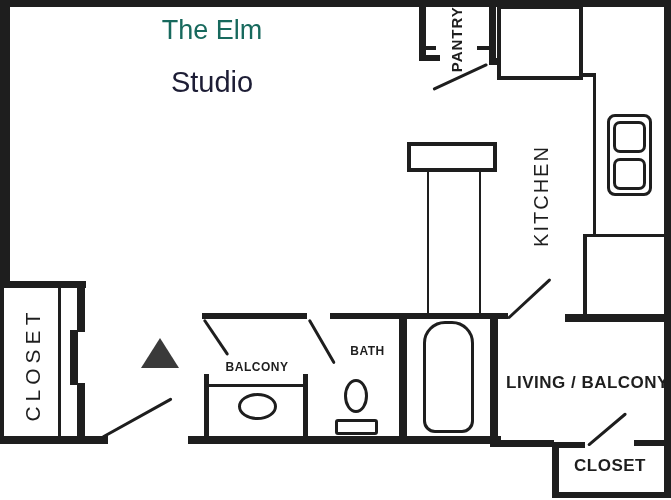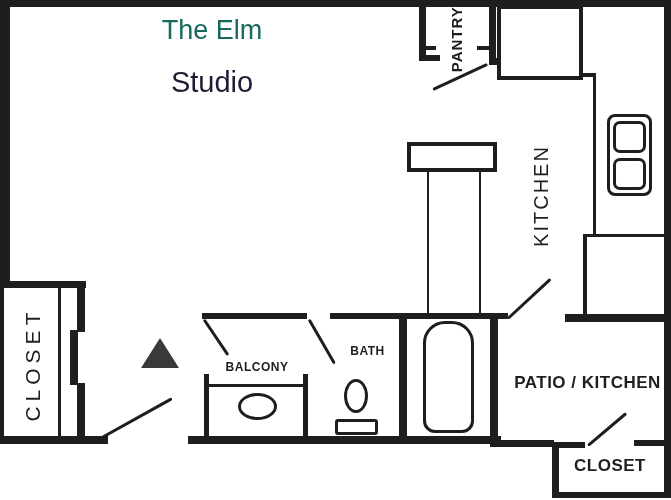--- a/index.html
+++ b/index.html
@@ -102,17 +102,17 @@
   <div class="lbl room vlbl" style="left:417px;top:31px;width:80px;font-size:15px;letter-spacing:1px">PANTRY</div>
 
   <div class="lbl big vlbl" style="left:481px;top:185px;width:120px;font-size:20px;letter-spacing:2px">KITCHEN</div>
 
   <div class="lbl big vlbl" style="left:-32px;top:353px;width:130px;font-size:21px;letter-spacing:5px">CLOSET</div>
 
   <div class="lbl room" style="left:207px;top:361px;width:100px">BALCONY</div>
 
   <div class="lbl room" style="left:340px;top:345px;width:55px">BATH</div>
 
-  <div class="lbl room" style="left:505px;top:374px;width:165px;font-size:17px">PATIO / KITCHEN</div>
+  <div class="lbl room" style="left:505px;top:374px;width:165px;font-size:17px">LIVING / BALCONY</div>
 
   <div class="lbl room" style="left:570px;top:457px;width:80px;font-size:17px">CLOSET</div>
 
 </div>
 
 </body></html>

